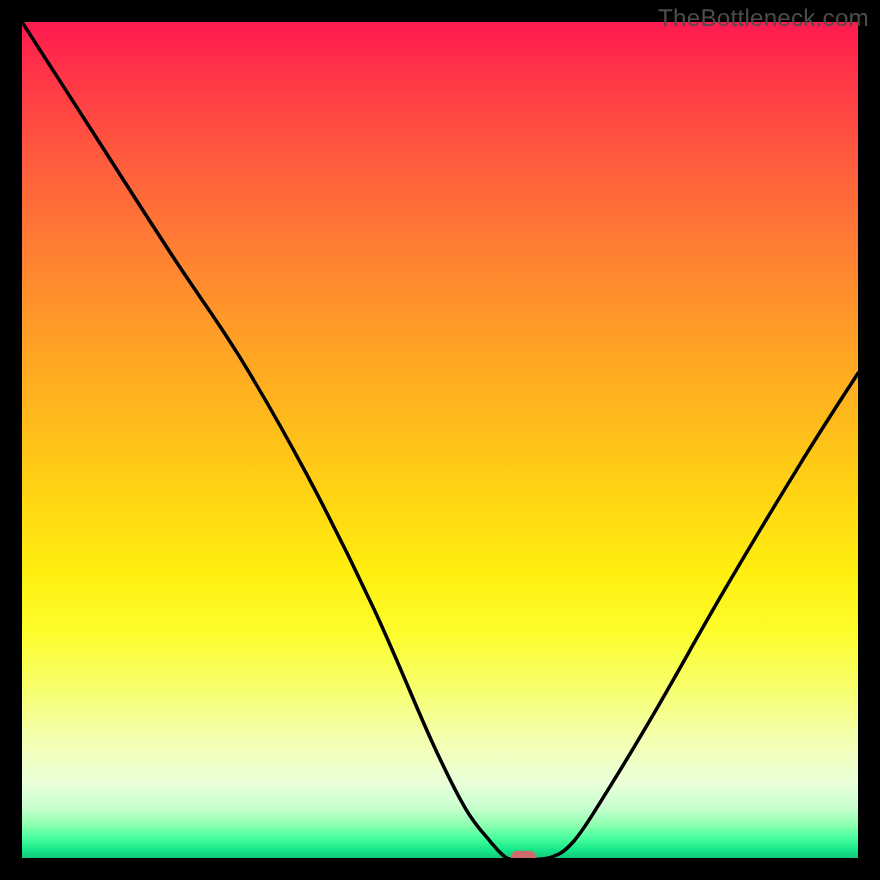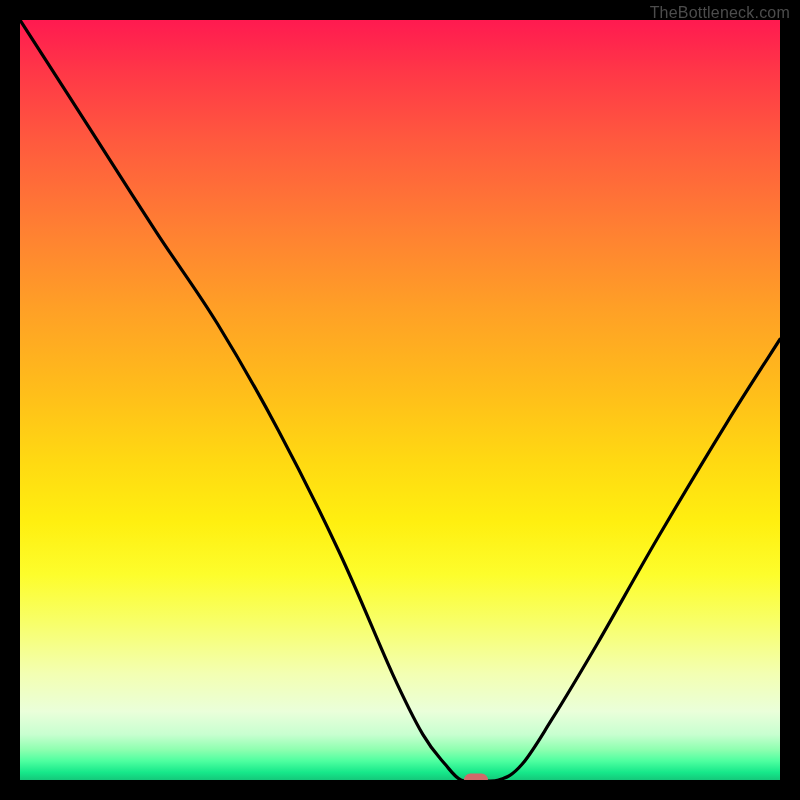--- a/index.html
+++ b/index.html
@@ -15,21 +15,21 @@
     position: relative;
     width: 800px;
     height: 800px;
     background: #000;
   }
   .watermark {
     position: absolute;
     top: 4px;
     right: 10px;
     color: #4c4c4c;
-    font-size: 16px;
+    font-size: 22px;
     font-weight: 500;
     letter-spacing: 0.2px;
     z-index: 10;
   }
   .plot-area {
     position: absolute;
     left: 20px;
     top: 20px;
     width: 760px;
     height: 760px;

